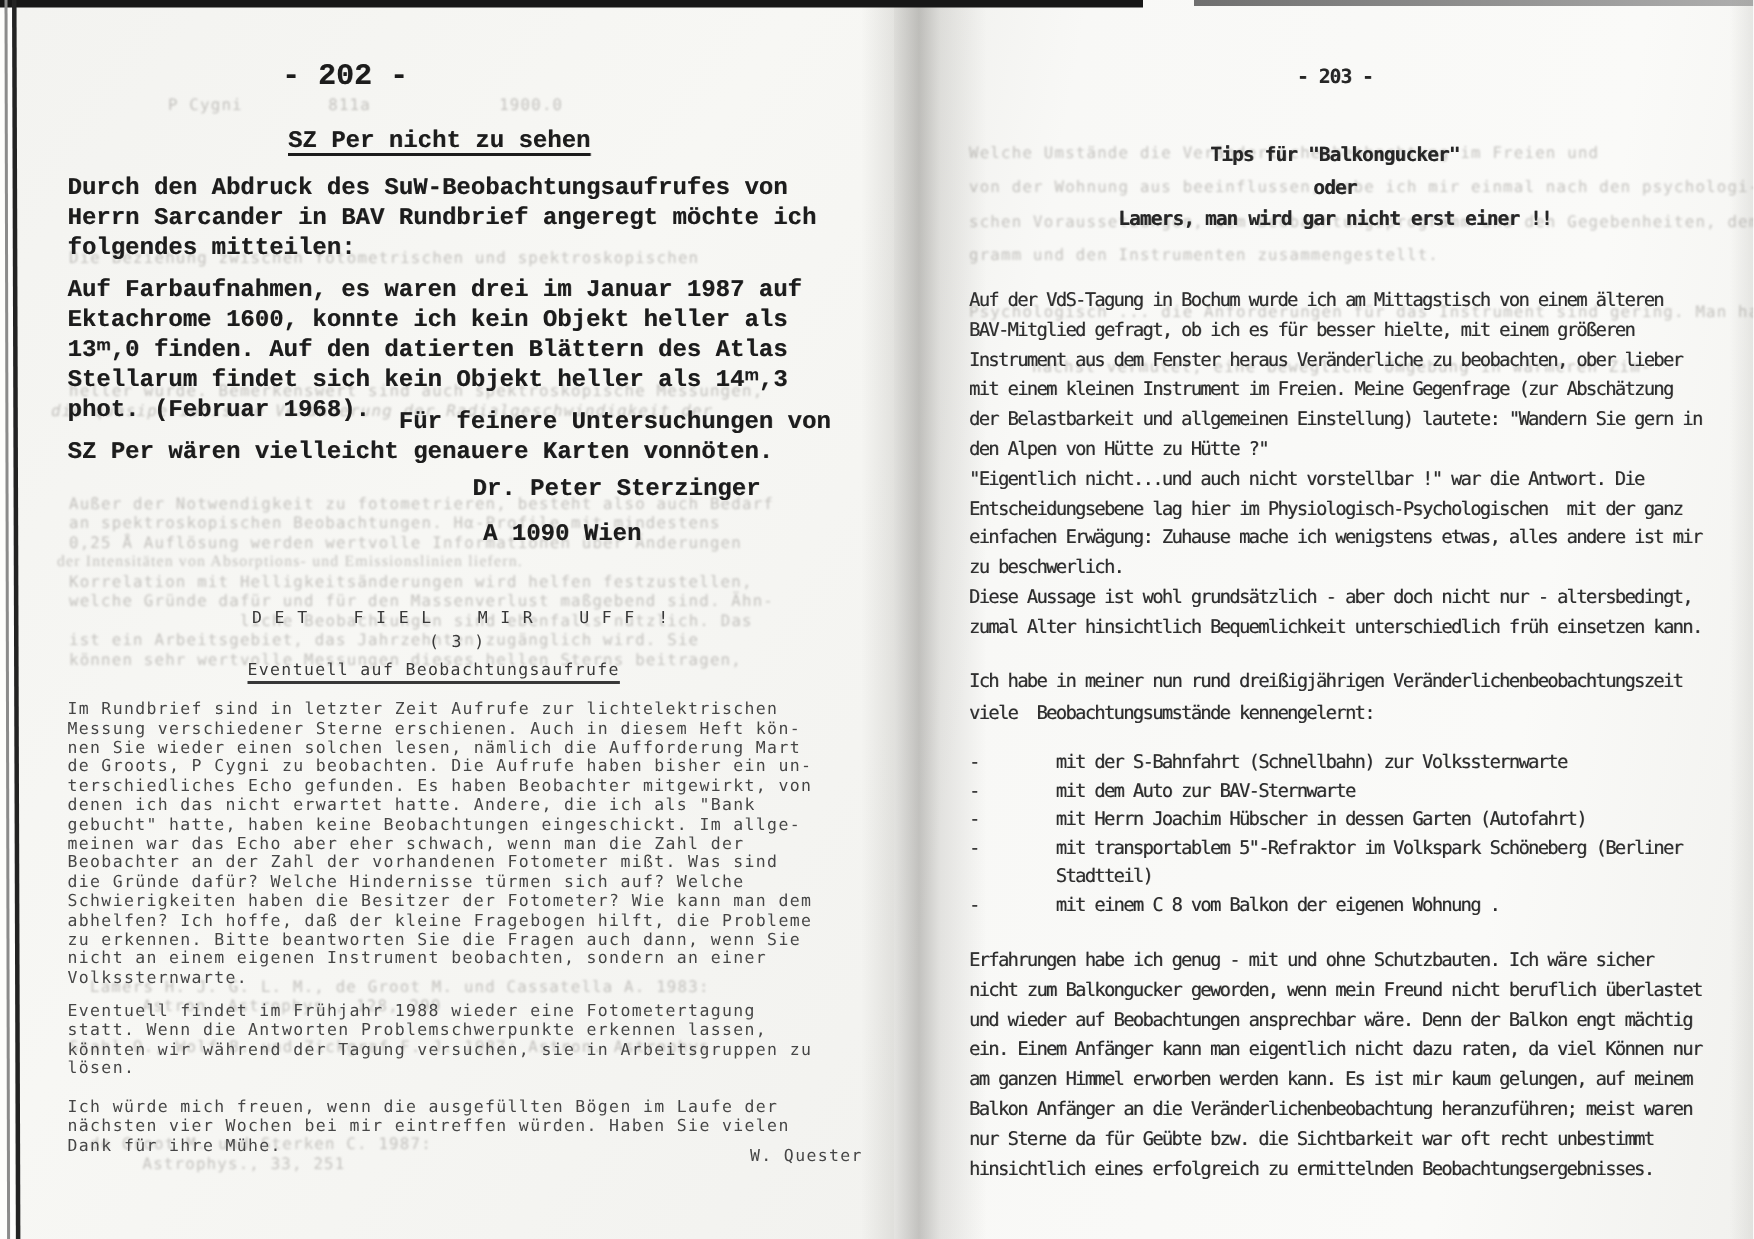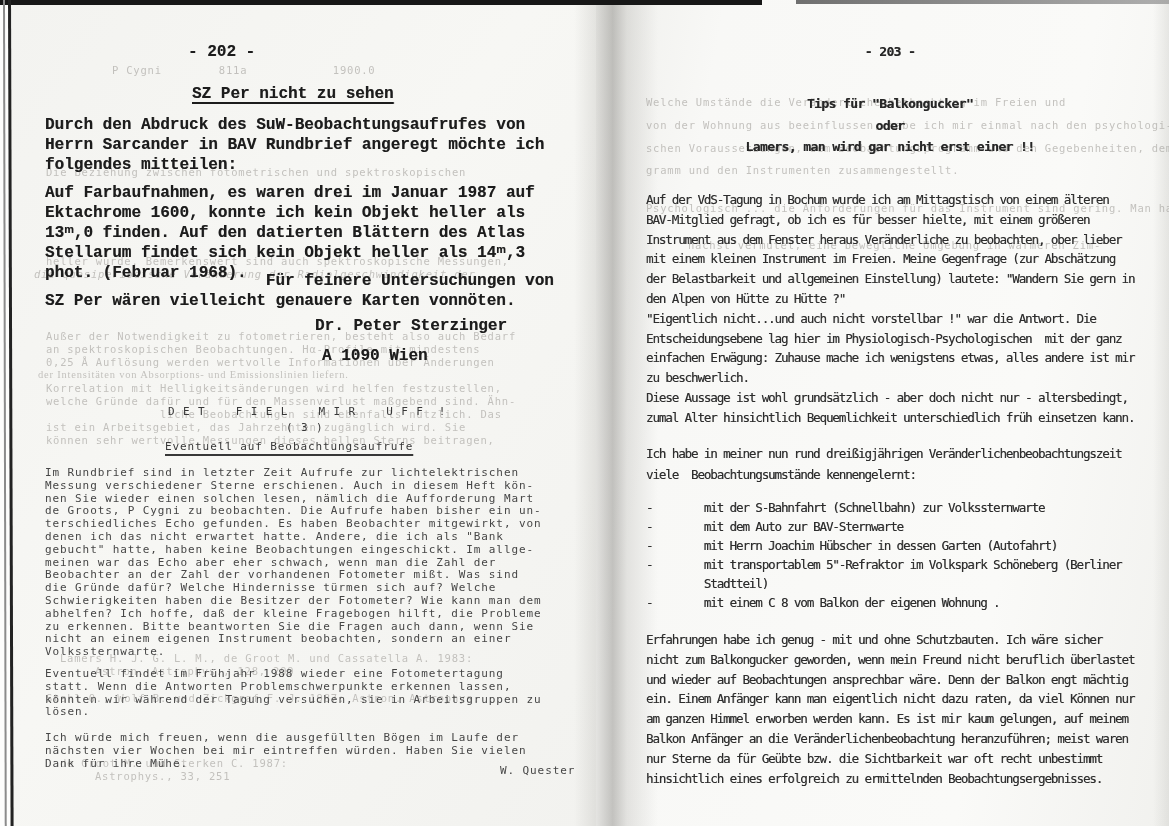--- a/index.html
+++ b/index.html
@@ -20,21 +20,21 @@
     transform:rotate(-0.12deg);transform-origin:top left;}
   .gutter-shadow{position:absolute;left:574px;top:0;width:84px;height:826px;
     background:linear-gradient(to right,rgba(125,123,117,0) 0%,rgba(118,116,110,.15) 26%,
       rgba(92,90,85,.34) 46%,rgba(112,110,104,.16) 63%,rgba(255,255,255,0) 100%);}
   .right-edge-shade{position:absolute;right:0;top:0;width:16px;height:826px;
     background:linear-gradient(to left,rgba(140,140,134,.16),rgba(140,140,134,0));}
   
   .t-big{position:absolute;white-space:pre;font-family:"Liberation Mono",monospace;
     font-weight:700;font-size:16px;line-height:20px;color:#1c1c1c;
     text-shadow:.3px 0 0 rgba(25,25,25,.55);}
-  .t-big-sm{font-size:16px;}
+  .t-big-sm{font-size:20px;}
   .u-line{text-decoration:underline;text-underline-offset:4px;text-decoration-thickness:1.5px;}
   .t-dot{position:absolute;white-space:pre;font-family:"DejaVu Sans Mono",monospace;
     font-weight:400;font-size:11px;line-height:12.8px;letter-spacing:.9px;color:#464646;}
   .t-dot-head{color:#383838;line-height:15px;}
   .t-nlq{position:absolute;white-space:pre;font-family:"DejaVu Sans Mono",monospace;
     font-weight:400;font-size:12.5px;line-height:19.8px;letter-spacing:-1.1px;color:#2d2d2d;
     text-shadow:.35px 0 0 rgba(45,45,45,.5);}
   .lh21{line-height:21px;}
   .lh19{line-height:19px;}
   .rp-center{position:absolute;left:645px;width:490px;text-align:center;white-space:pre;

